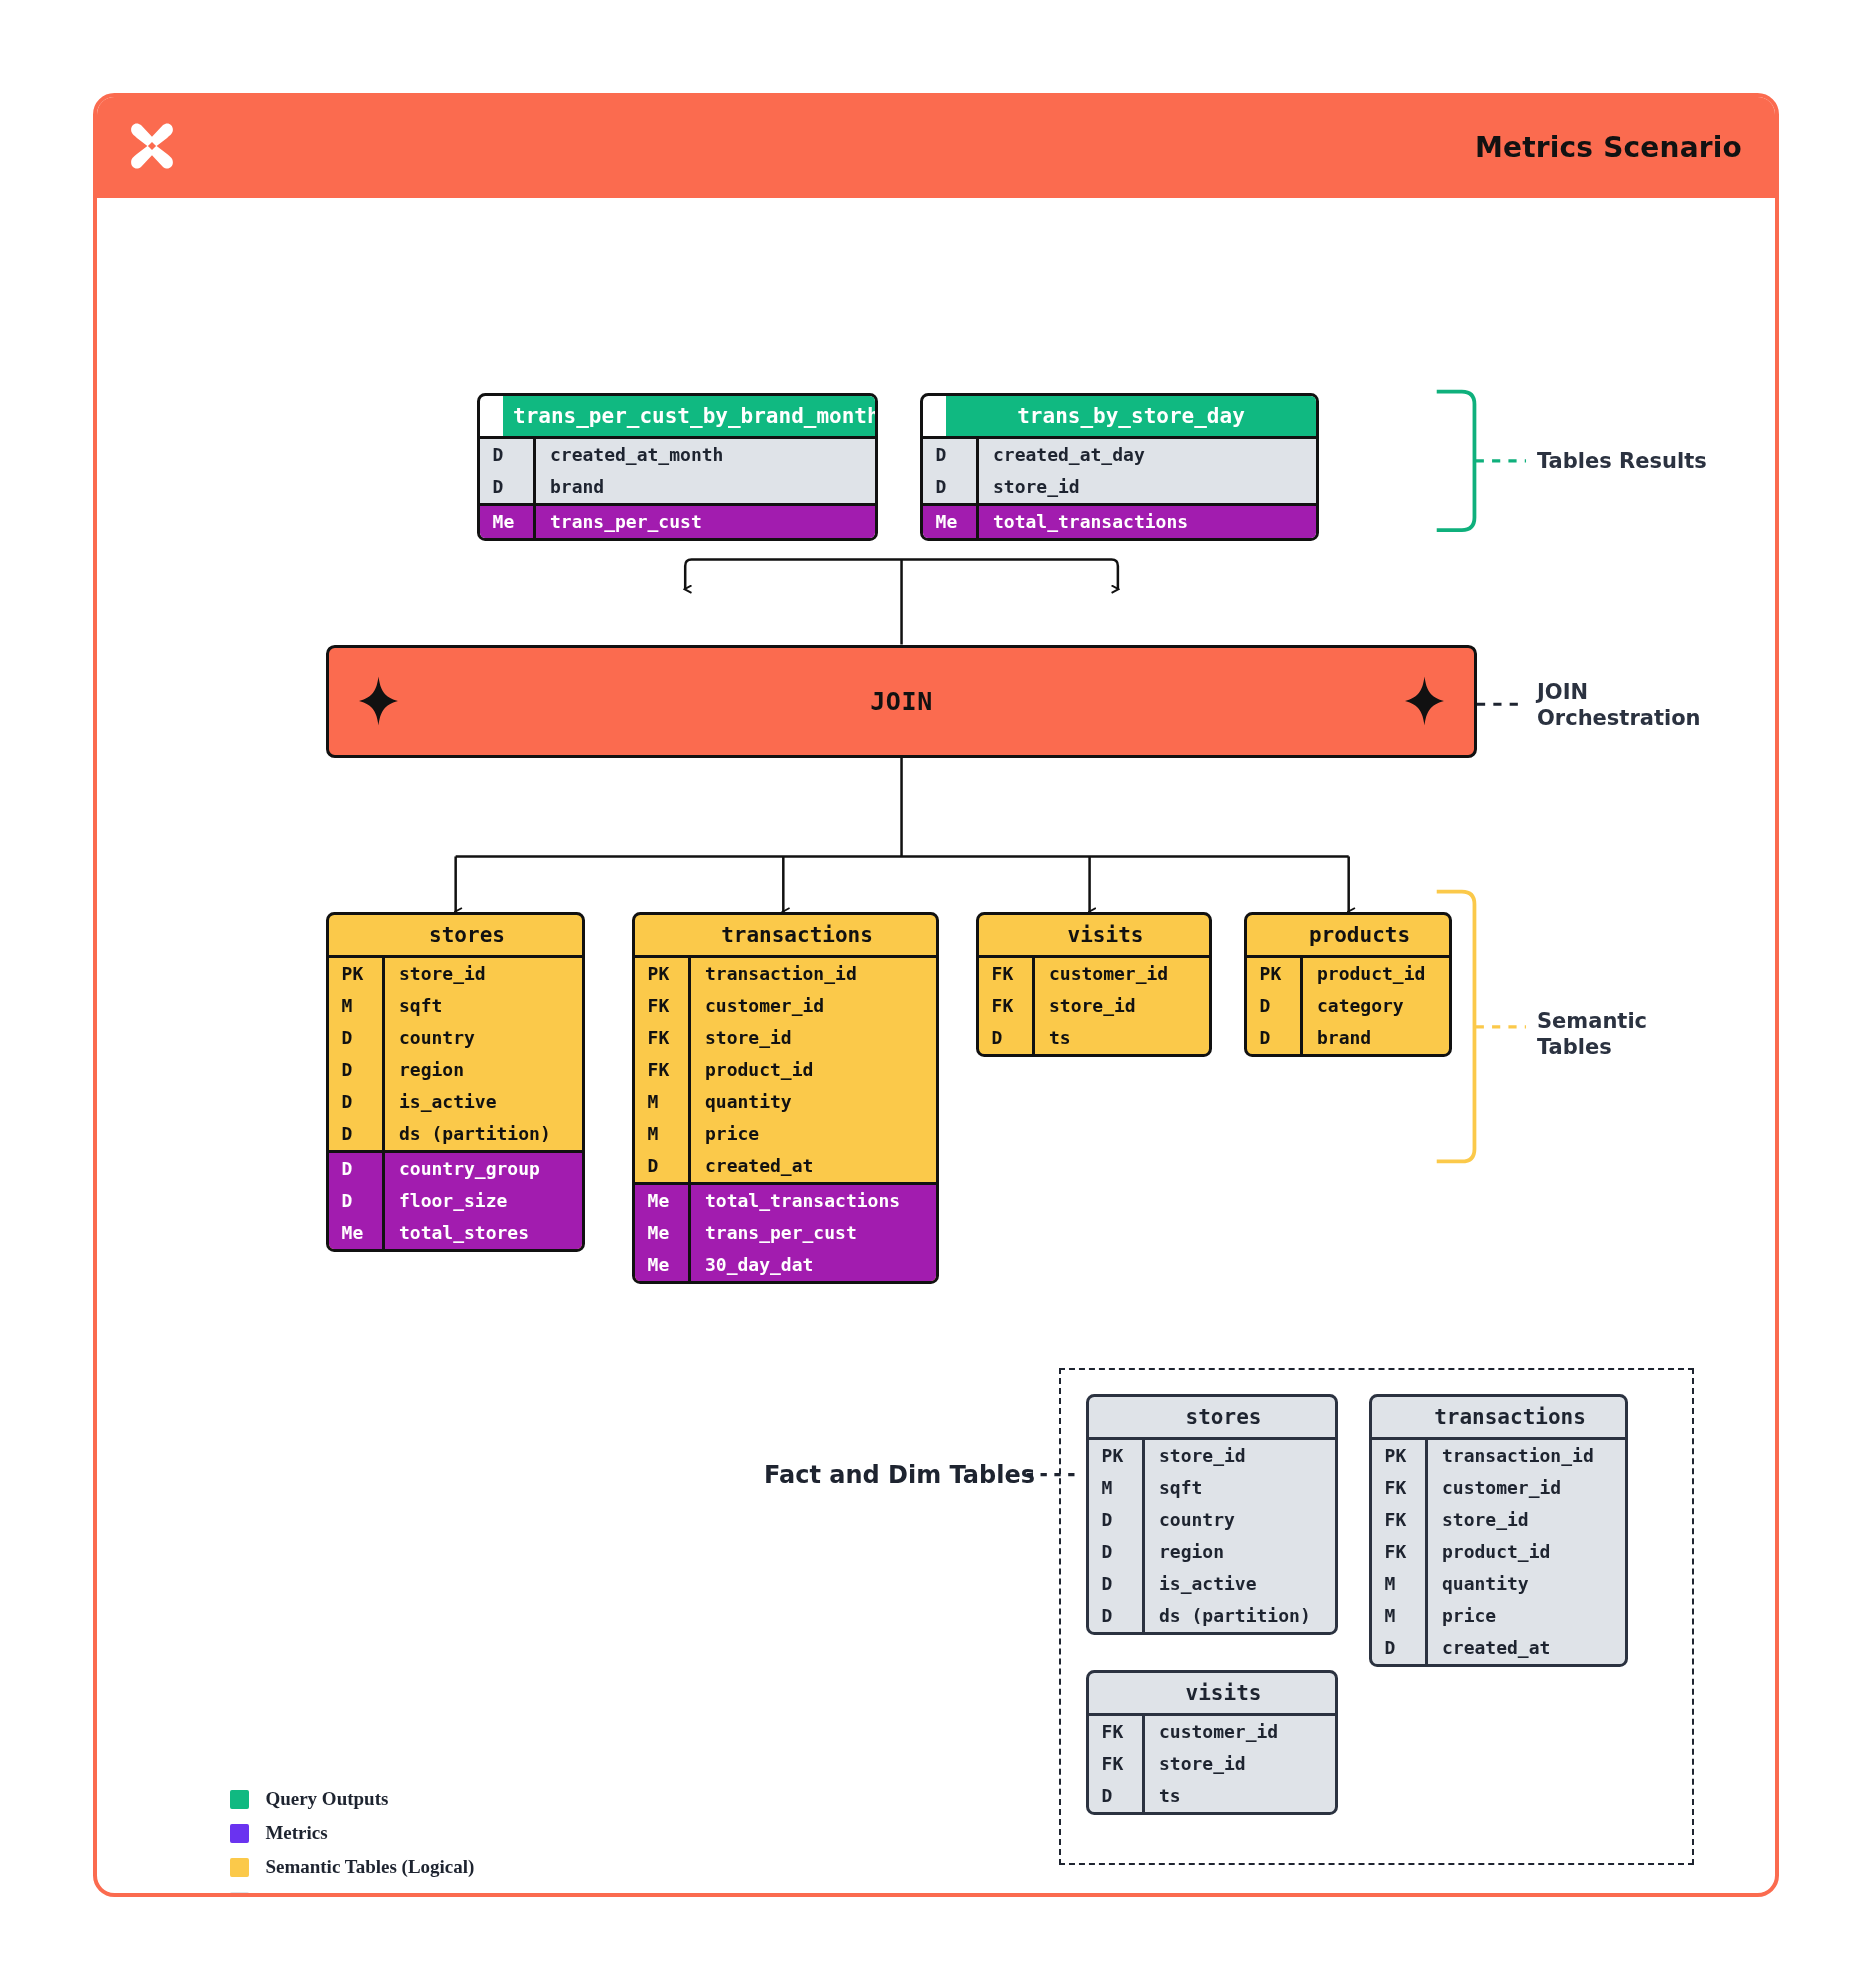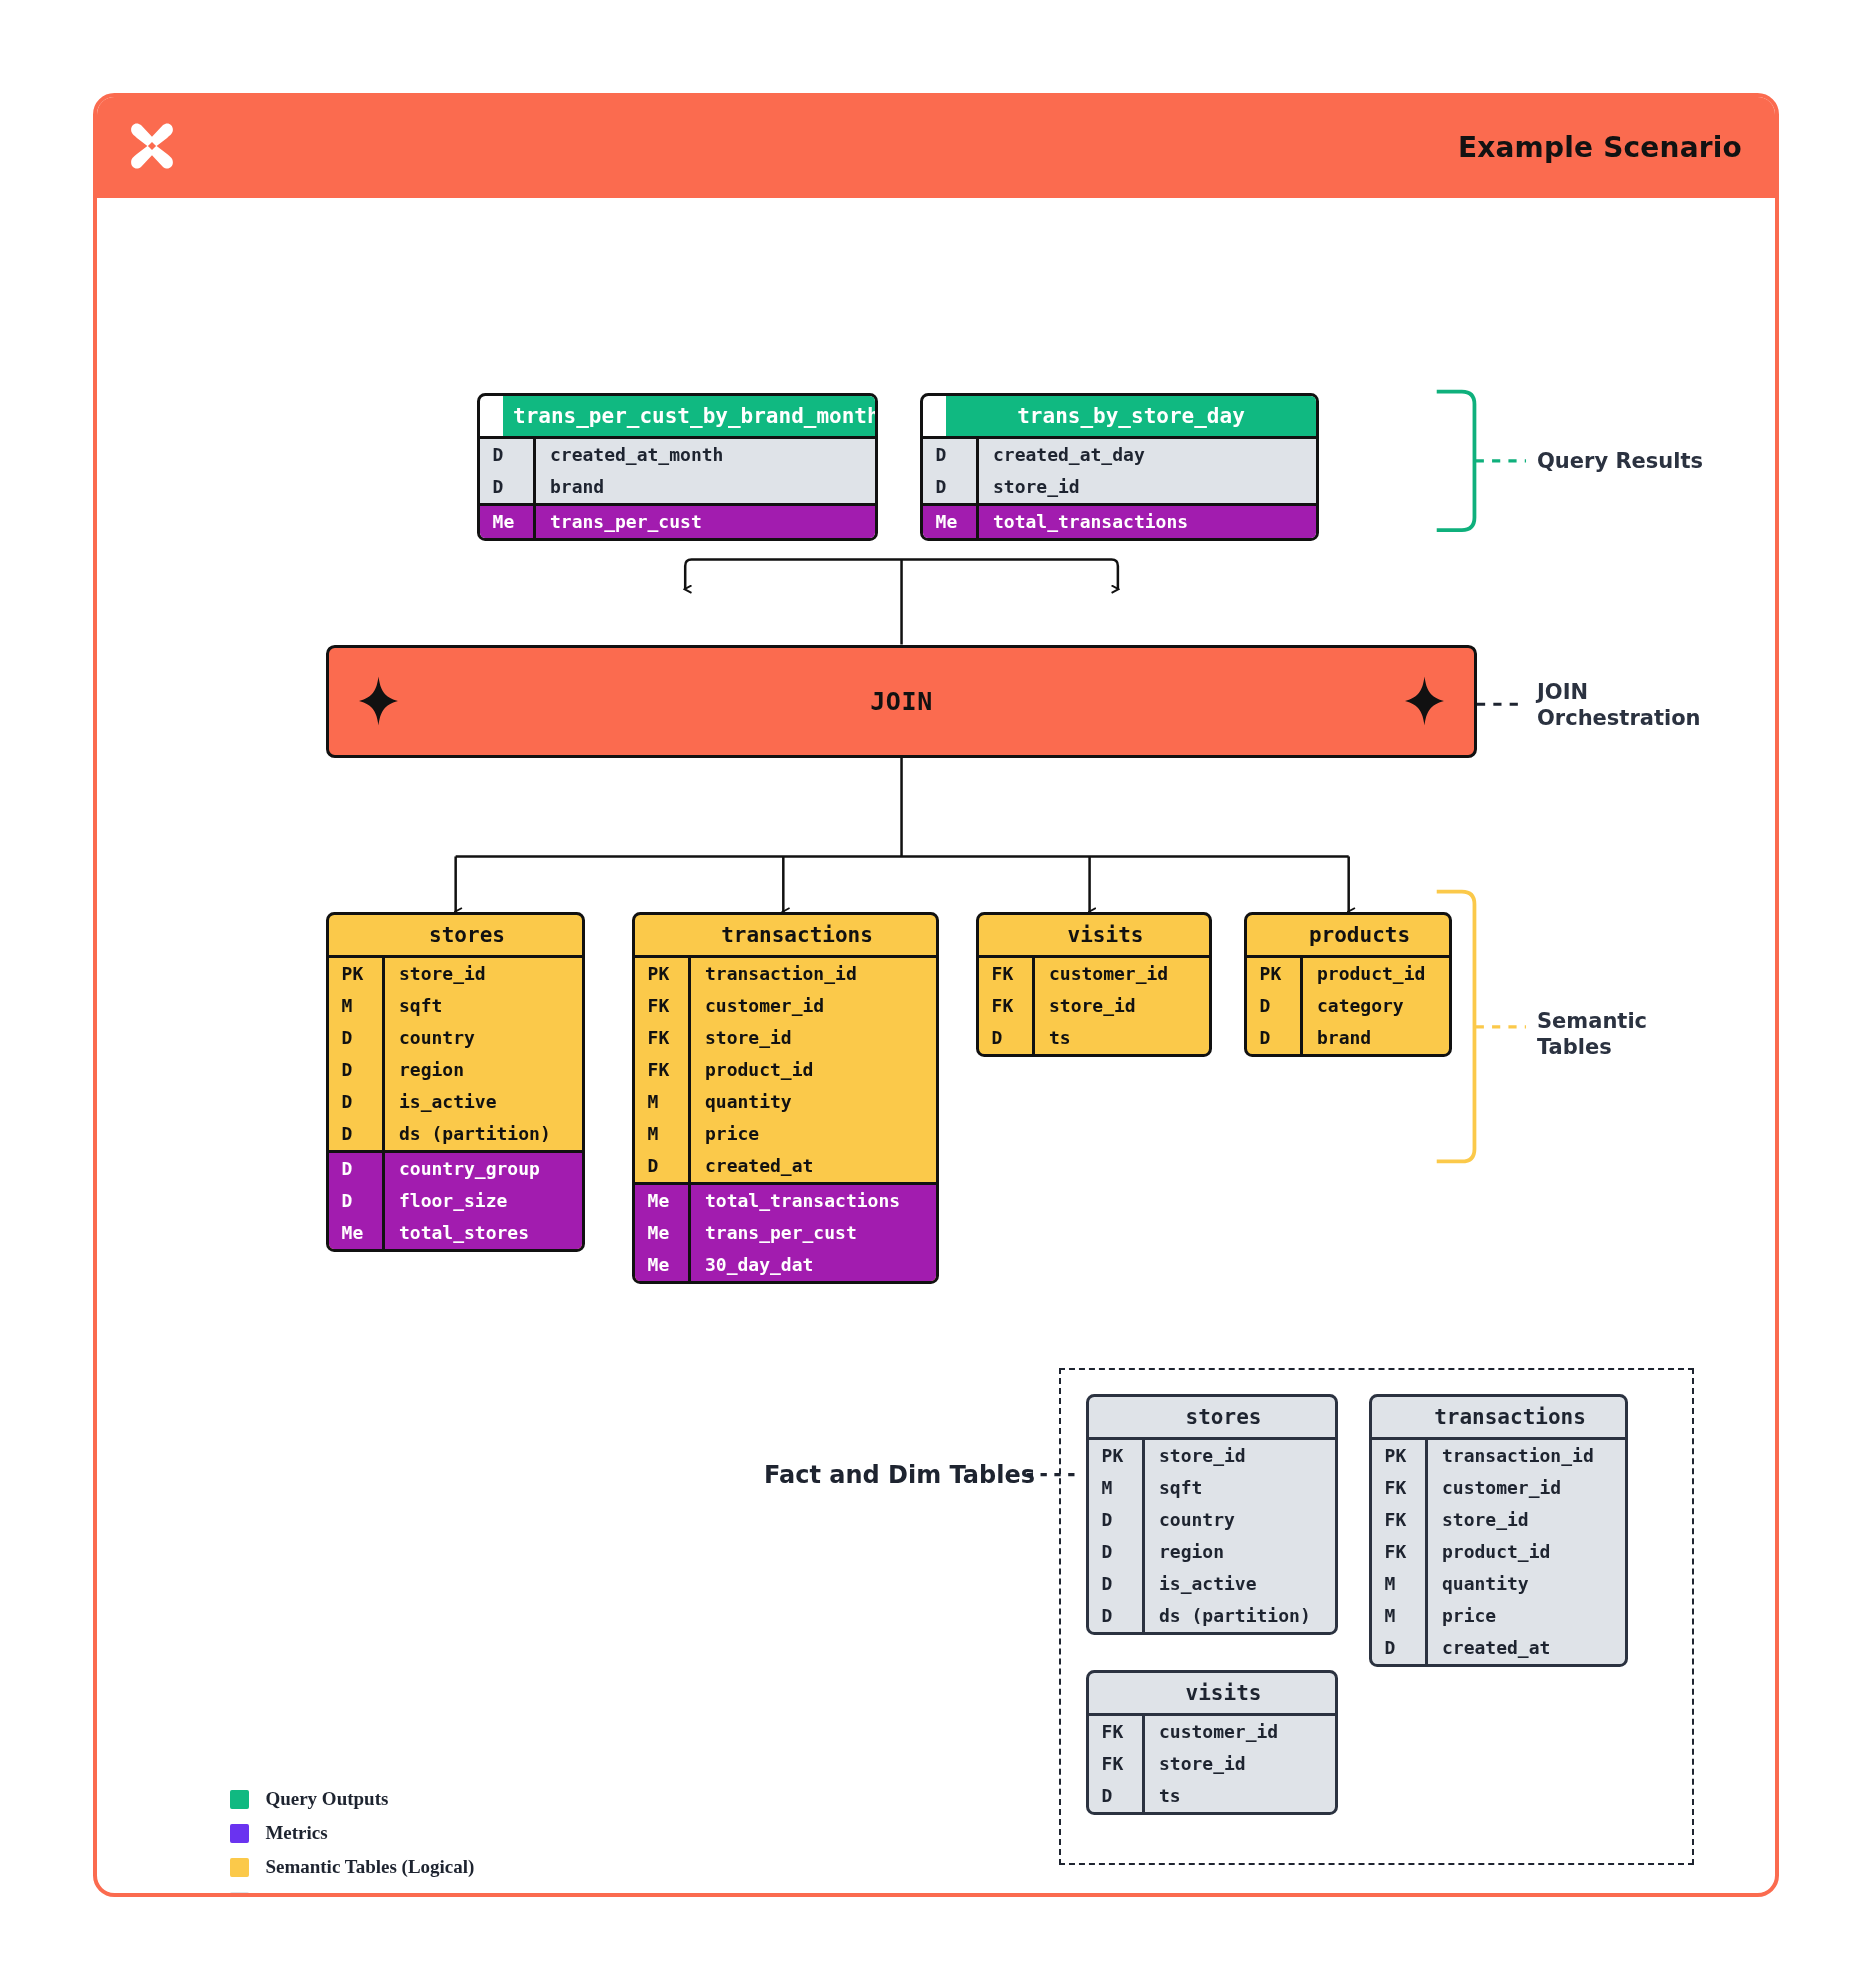--- a/index.html
+++ b/index.html
@@ -134,21 +134,21 @@
   <div class="header">
     <div class="logo">
       <svg viewBox="0 0 100 100" width="58" height="58">
         <path fill="#ffffff" d="M14 22 C14 12 24 8 31 14 L50 34 L69 14 C76 8 86 12 86 22
           C86 28 82 31 76 36 L58 50 L76 64 C82 69 86 72 86 78 C86 88 76 92 69 86
           L50 66 L31 86 C24 92 14 88 14 78 C14 72 18 69 24 64 L42 50 L24 36
           C18 31 14 28 14 22 Z"></path>
         <path fill="#FB6B4F" d="M50 43 L57 50 L50 57 L43 50 Z"></path>
       </svg>
     </div>
-    <div class="header-title">Example Scenario</div>
+    <div class="header-title">Metrics Scenario</div>
   </div>
 
   <div class="canvas">
 
     <svg class="overlay" width="1677" height="1698" viewBox="0 0 2666 2700">
       <defs>
         <marker id="ah" markerWidth="14" markerHeight="14" refX="7" refY="11" orient="auto" markerUnits="userSpaceOnUse">
           <path d="M1 1 L7 12 L13 1" fill="none" stroke="#111" stroke-width="3"></path>
         </marker>
         <marker id="ahu" markerWidth="14" markerHeight="14" refX="7" refY="3" orient="auto" markerUnits="userSpaceOnUse">
@@ -210,21 +210,21 @@
         </div>
       </div>
       <div class="rows seg purple-body">
         <div class="row">
           <span class="k">Me</span>
           <span class="v">total_transactions</span>
         </div>
       </div>
     </div>
 
-    <div class="anno" style="left:1440px; top:250px;">Query Results</div>
+    <div class="anno" style="left:1440px; top:250px;">Tables Results</div>
 
     <div class="join-bar" style="left:229px; top:447px; width:1151px; height:113px;">
       <div class="spark" style="left:30px;">
         <svg width="39" height="49" viewBox="0 0 62 78">
           <path fill="#111" d="M31 0 C34 22 40 33 62 39 C40 45 34 56 31 78
                                 C28 56 22 45 0 39 C22 33 28 22 31 0 Z"></path>
         </svg>
       </div>
       <div class="join-label">JOIN</div>
       <div class="spark" style="right:30px;">

